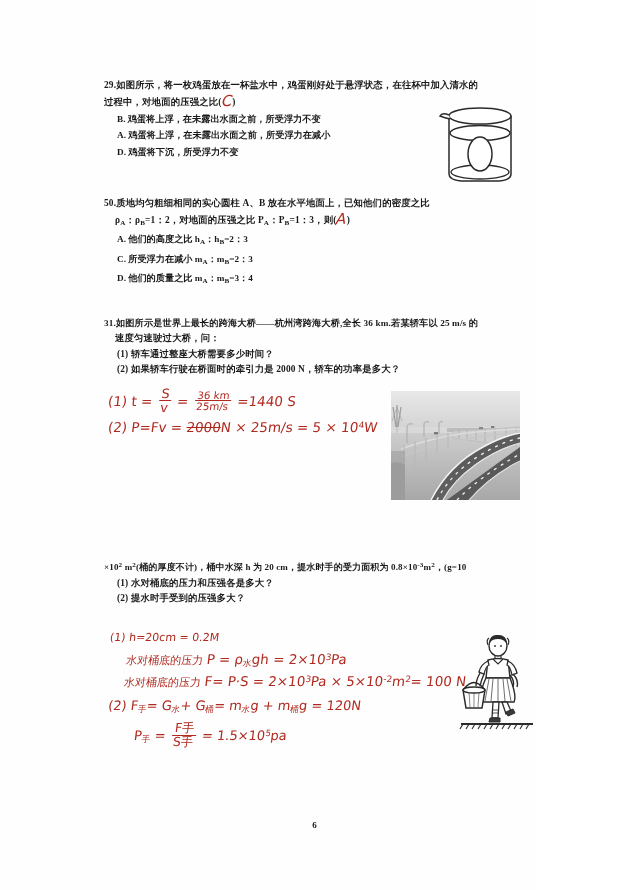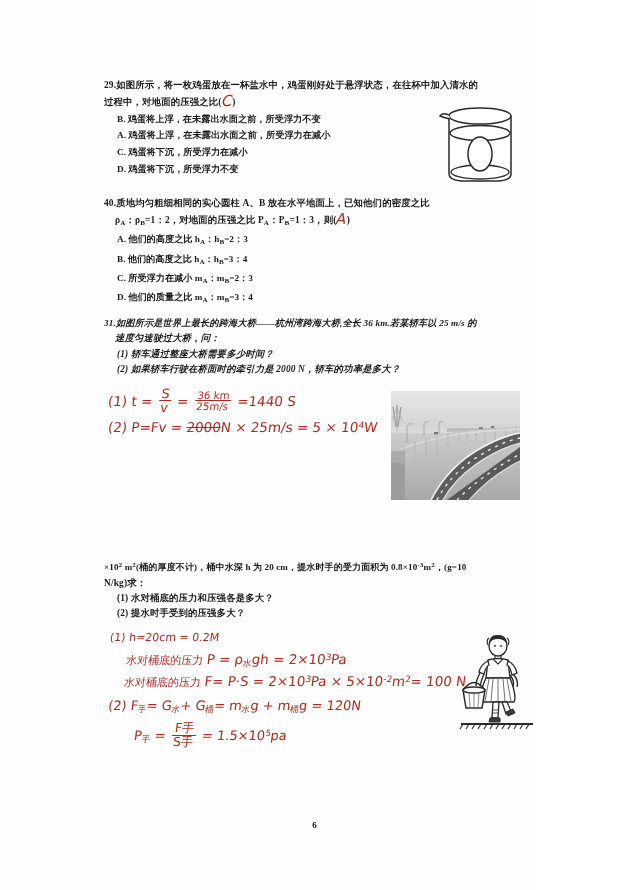--- a/index.html
+++ b/index.html
@@ -115,21 +115,20 @@
 
 <div class="page">
 
   <div class="q-block" style="top:78px;">
     <div class="q-line">29.如图所示，将一枚鸡蛋放在一杯盐水中，鸡蛋刚好处于悬浮状态，在往杯中加入清水的</div>
     <div class="q-line">
       <span>过程中，对地面的压强之比(</span><span class="hw-ans">C</span><span>)</span>
     </div>
     <div class="opt-line">B. 鸡蛋将上浮，在未露出水面之前，所受浮力不变</div>
     <div class="opt-line">A. 鸡蛋将上浮，在未露出水面之前，所受浮力在减小</div>
-    <div class="opt-line">C. 鸡蛋将下沉，所受浮力在减小</div>
     <div class="opt-line">D. 鸡蛋将下沉，所受浮力不变</div>
   </div>
 
   <div class="fig-beaker">
     <svg width="86" height="82" viewBox="0 0 86 82">
 
       <path d="M12 14 L12 72 Q12 78 24 79 L62 79 Q74 78 74 72 L74 14" fill="#ffffff" stroke="#2a2a2a" stroke-width="1.5"></path>
 
       <ellipse cx="43" cy="14" rx="31" ry="8" fill="#ffffff" stroke="#2a2a2a" stroke-width="1.5"></ellipse>
 
@@ -137,39 +136,36 @@
 
       <ellipse cx="43" cy="31" rx="30" ry="7.5" fill="none" stroke="#2a2a2a" stroke-width="1.4"></ellipse>
 
       <ellipse cx="43" cy="70" rx="29" ry="7" fill="none" stroke="#2a2a2a" stroke-width="1.3"></ellipse>
 
       <ellipse cx="43" cy="52" rx="12" ry="17" fill="#ffffff" stroke="#2a2a2a" stroke-width="1.5"></ellipse>
     </svg>
   </div>
 
   <div class="q-block" style="top:196px;">
-    <div class="q-line">40.质地均匀粗细相同的实心圆柱 A、B 放在水平地面上，已知他们的密度之比</div>
+    <div class="q-line">50.质地均匀粗细相同的实心圆柱 A、B 放在水平地面上，已知他们的密度之比</div>
     <div class="q-line indent">
       <span>ρ</span><span class="sub">A</span><span>：ρ</span><span class="sub">B</span><span>=1：2，对地面的压强之比 P</span><span class="sub">A</span><span>：P</span><span class="sub">B</span><span>=1：3，则(</span><span class="hw-ans">A</span><span>)</span>
     </div>
     <div class="opt-line">
       <span>A. 他们的高度之比 h</span><span class="sub">A</span><span>：h</span><span class="sub">B</span><span>=2：3</span>
     </div>
     <div class="opt-line">
-      <span>B. 他们的高度之比 h</span><span class="sub">A</span><span>：h</span><span class="sub">B</span><span>=3：4</span>
-    </div>
-    <div class="opt-line">
       <span>C. 所受浮力在减小 m</span><span class="sub">A</span><span>：m</span><span class="sub">B</span><span>=2：3</span>
     </div>
     <div class="opt-line">
       <span>D. 他们的质量之比 m</span><span class="sub">A</span><span>：m</span><span class="sub">B</span><span>=3：4</span>
     </div>
   </div>
 
-  <div class="q-block" style="top:316px; width:430px;font-style:italic;">
+  <div class="q-block" style="top:316px; width:430px;">
     <div class="q-line" style="font-size:9.2px;">31.如图所示是世界上最长的跨海大桥——杭州湾跨海大桥,全长 36 km.若某轿车以 25 m/s 的</div>
     <div class="q-line indent">速度匀速驶过大桥，问：</div>
     <div class="q-line indent2">(1)  轿车通过整座大桥需要多少时间？</div>
     <div class="q-line indent2">(2)  如果轿车行驶在桥面时的牵引力是 2000 N，轿车的功率是多大？</div>
   </div>
 
   <div class="hw-work hw-l" style="left:108px; top:388px;">
     <span>(1)</span>
     <span>t =</span>
     <span class="frac big">
@@ -264,21 +260,20 @@
 
       <path d="M0 72 Q8 70 14 74 L14 109 L0 109 Z" fill="#9d9d9d"></path>
       <rect x="0" y="60" width="14" height="49" fill="#9b9b9b" opacity="0.55"></rect>
     </svg>
   </div>
 
   <div class="q-block" style="top:548px; width:430px;">
     <div class="q-line" style="font-size:9px;margin-top:10px;">
       <span>×10</span><span class="sup">2</span><span> m</span><span class="sup">2</span><span>(桶的厚度不计)，桶中水深 h 为 20 cm，提水时手的受力面积为 0.8×10</span><span class="sup">-3</span><span>m</span><span class="sup">2</span><span>，(g=10</span>
     </div>
-    <div class="q-line">N/kg)求：</div>
     <div class="q-line indent2">(1)  水对桶底的压力和压强各是多大？</div>
     <div class="q-line indent2">(2)  提水时手受到的压强多大？</div>
   </div>
 
   <div class="hw-work hw-s" style="left:110px; top:631px;">
     <span>(1)</span>
     <span>h=20cm = 0.2M</span>
   </div>
 
   <div class="hw-work hw-s" style="left:126px; top:652px;">

